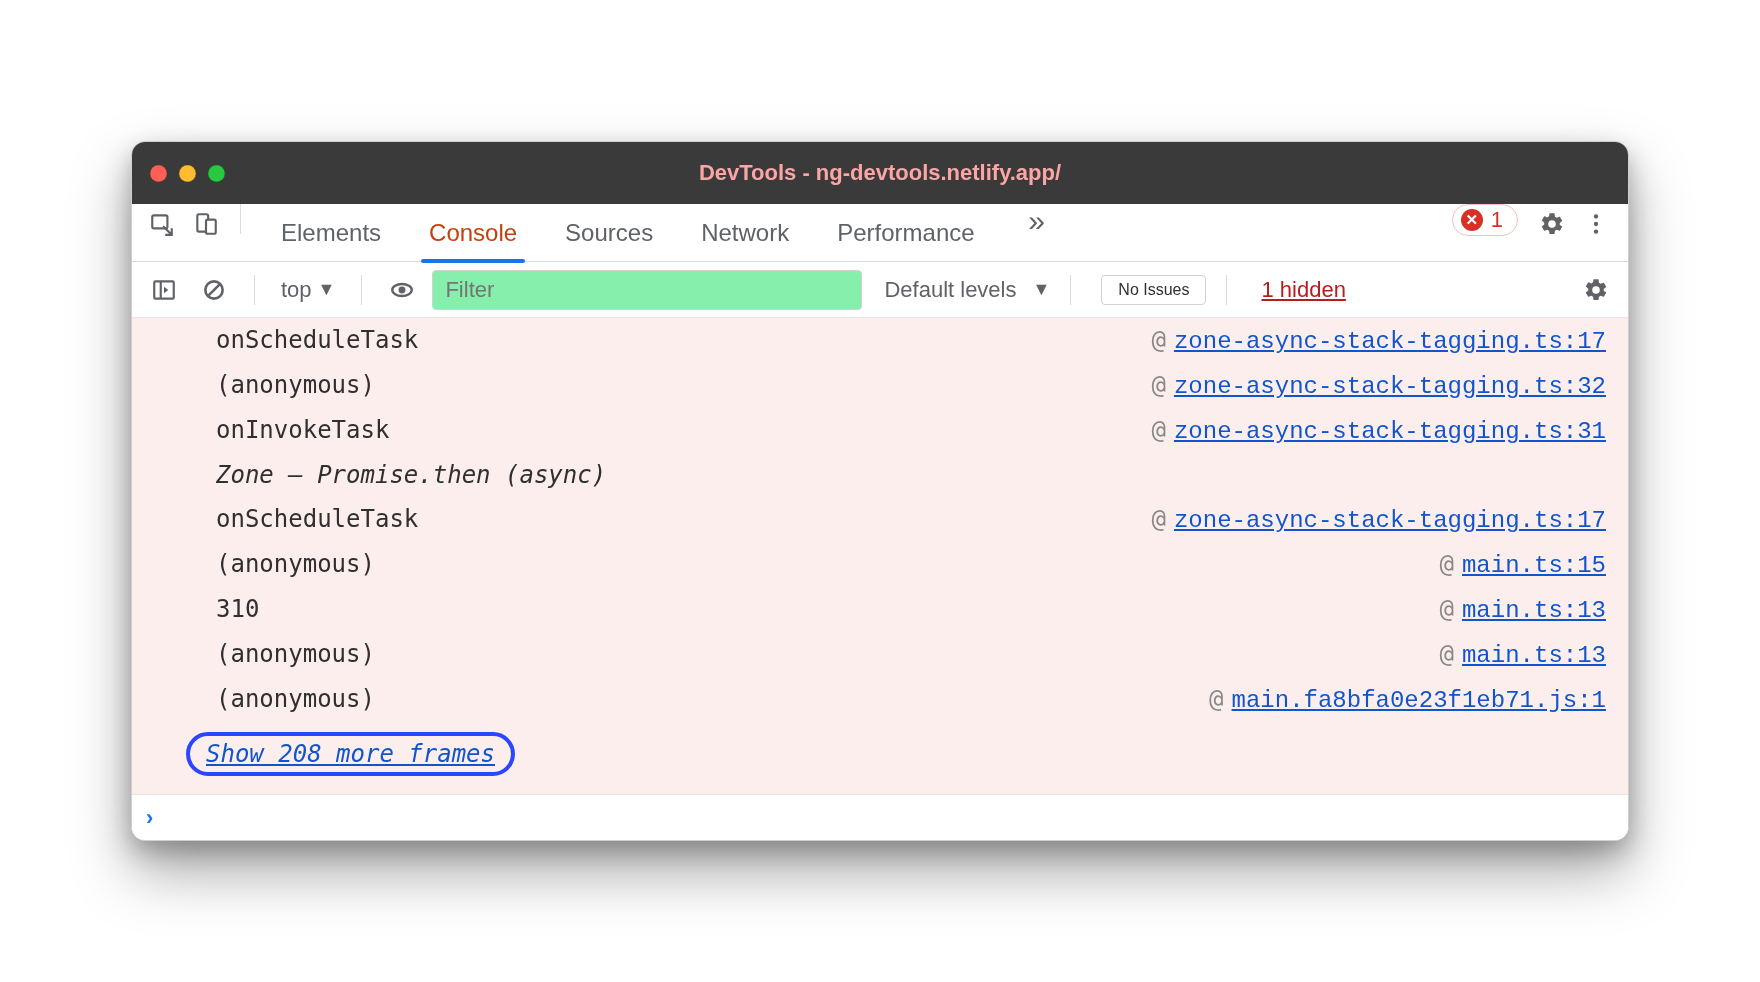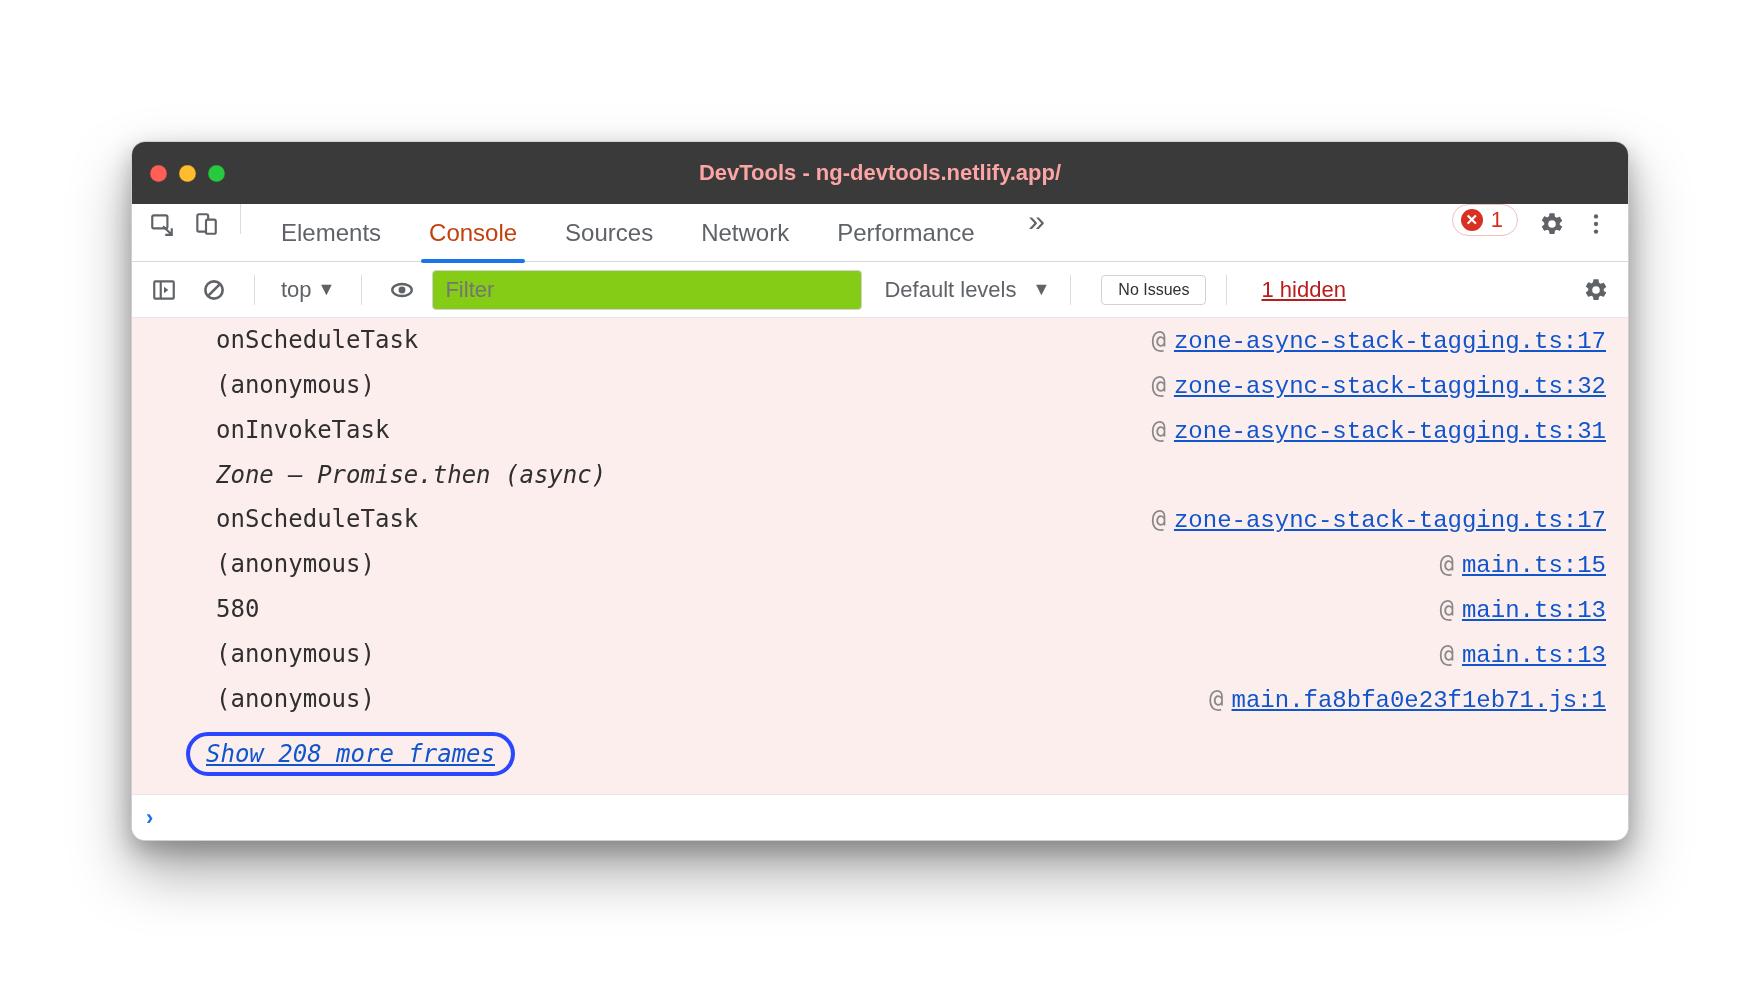--- a/index.html
+++ b/index.html
@@ -82,21 +82,21 @@
     border-bottom: 1px solid #e7e7e7;
     display:flex; align-items:center; gap:10px;
     padding: 0 12px;
     color:#5f6368; font-size:22px;
   }
   .ctoolbar .context {
     display:inline-flex; align-items:center; padding:0 6px;
   }
   .ctoolbar .filter {
     height: 40px; flex: 0 0 430px;
-    border:1px solid #d2d2d2; border-radius:4px; background:#84cc16;
+    border:1px solid #d2d2d2; border-radius:4px; background:#86efac;
     padding: 0 12px; font-size:22px; color:#5f6368;
   }
   .ctoolbar .levels { display:inline-flex; align-items:center; gap:10px; margin-left:12px; }
   .ctoolbar .issues-btn {
     border:1px solid #d2d2d2; background:#fff; border-radius:4px;
     padding: 5px 16px; font-size:16px; color:#303030; margin-left:10px;
   }
   .ctoolbar .hidden { color:#b91c1c; margin-left:14px;text-decoration:underline; }
 
   
@@ -264,21 +264,21 @@
         </div>
         <div class="stack-line">
           <div class="stack-fn">onScheduleTask</div>
           <div class="stack-src"><span class="at">@</span><a href="#">zone-async-stack-tagging.ts:17</a></div>
         </div>
         <div class="stack-line">
           <div class="stack-fn">(anonymous)</div>
           <div class="stack-src"><span class="at">@</span><a href="#">main.ts:15</a></div>
         </div>
         <div class="stack-line">
-          <div class="stack-fn">580</div>
+          <div class="stack-fn">310</div>
           <div class="stack-src"><span class="at">@</span><a href="#">main.ts:13</a></div>
         </div>
         <div class="stack-line">
           <div class="stack-fn">(anonymous)</div>
           <div class="stack-src"><span class="at">@</span><a href="#">main.ts:13</a></div>
         </div>
         <div class="stack-line">
           <div class="stack-fn">(anonymous)</div>
           <div class="stack-src"><span class="at">@</span><a href="#">main.fa8bfa0e23f1eb71.js:1</a></div>
         </div>

